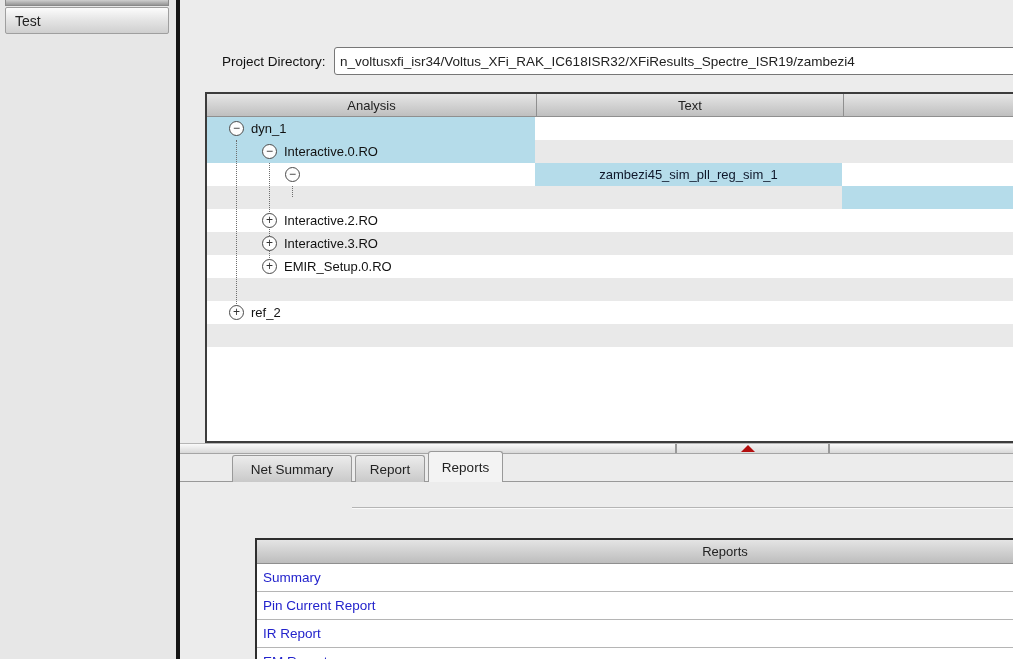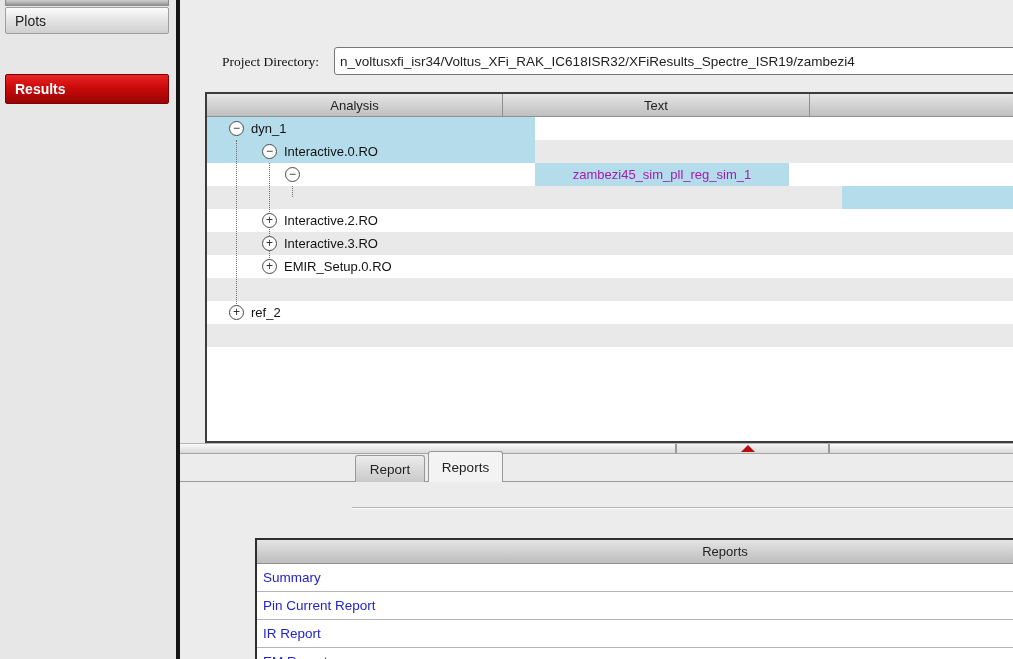--- a/index.html
+++ b/index.html
@@ -16,39 +16,39 @@
     border:1px solid #9f9f9f; border-radius:2px;
     font-size:14px; color:#222; display:flex; align-items:center; padding-left:9px; cursor:default; }
   .side-btn.active { height:30px;
     background:linear-gradient(#ea2424 0%, #c90b0b 45%, #9b0404 100%);
     border-color:#7a0202; color:#fff; font-weight:bold; }
   .divider { position:absolute; left:176px; top:0; width:4px; height:659px; background:#141414; }
 
   
   .main { position:absolute; left:180px; top:0; width:833px; height:659px; background:#ececec; overflow:hidden; }
 
-  .proj-label { position:absolute; left:42px; top:54px; font-size:13.5px; color:#111; white-space:nowrap;font-family:Liberation Serif, serif; }
+  .proj-label { position:absolute; left:42px; top:54px; font-size:13.5px; color:#111; white-space:nowrap; }
   .proj-input { position:absolute; left:154px; top:47px; right:-3px; height:28px;
     background:#fff; border:1px solid #777; border-radius:3px; font-size:13.5px; color:#222;
     display:flex; align-items:center; padding-left:5px; white-space:nowrap; overflow:hidden; }
 
   
   .tree-panel { position:absolute; left:25px; top:92px; right:-3px; height:351px;
     background:#fff; border:2px solid #3c3c3c; border-right:none; overflow:hidden; }
   .tree-header { display:flex; height:23px; }
   .th { background:linear-gradient(#e6e6e6,#bfbfbf); border-right:1px solid #8f8f8f;
     border-bottom:1px solid #8f8f8f; font-size:13px; color:#222;
     display:flex; align-items:center; justify-content:center; }
-  .th.c-analysis { width:296px; } .th.c-test { width:307px; } .th.c-3 { flex:1; border-right:none; }
+  .th.c-analysis { width:330px; } .th.c-test { width:307px; } .th.c-3 { flex:1; border-right:none; }
 
   .tree-row { position:relative; height:23px; display:flex; align-items:center; font-size:13px; color:#111; }
   .tree-row.gray { background:#e9e9e9; }
   .sel { position:absolute; top:0; height:23px; background:#b5dcea; }
   .sel.s-analysis { left:0; width:328px; }
-  .sel.s-test { left:328px; width:254px; display:flex; align-items:center; justify-content:center; font-size:13px; color:#a21caf; }
+  .sel.s-test { left:328px; width:307px; display:flex; align-items:center; justify-content:center; font-size:13px; color:#0f172a; }
   .sel.s-col3 { left:635px; right:0; }
 
   .lvl0 { padding-left:22px; } .lvl1 { padding-left:55px; } .lvl2 { padding-left:78px; }
   .expander { position:relative; z-index:3; width:15px; height:15px; border:1px solid #4a4a4a;
     border-radius:50%; background:#fdfdfd; color:#333; font-size:12px; line-height:12px;
     text-align:center; flex:none; margin-right:7px; cursor:default; }
   .row-label { position:relative; white-space:nowrap; }
 
   .guide { position:absolute; width:0; border-left:1px dotted #6e6e6e; z-index:2; }
   .g0 { left:29px; top:46px; height:172px; }
@@ -84,22 +84,21 @@
     border-bottom:1px solid #8f8f8f; display:flex; align-items:center; justify-content:center;
     font-size:13px; color:#222; }
   .report-row { height:28px; border-bottom:1px solid #b5b5b5; display:flex; align-items:center;
     padding-left:6px; font-size:13.5px; color:#2323cc; background:#fff; cursor:pointer; white-space:nowrap; }
 </style>
 </head>
 <body>
 
 <div class="sidebar">
   <div class="side-strip"></div>
-  <div class="side-btn" style="top:7px">Plots</div>
-  <div class="side-btn active" style="top:74px">Results</div>
+  <div class="side-btn" style="top:7px">Test</div>
 </div>
 <div class="divider"></div>
 
 <div class="main">
 
   <div class="proj-label">Project Directory:</div>
   <div class="proj-input">n_voltusxfi_isr34/Voltus_XFi_RAK_IC618ISR32/XFiResults_Spectre_ISR19/zambezi4</div>
 
   <div class="tree-panel">
     <div class="tree-header">
@@ -171,20 +170,21 @@
     <div class="guide g1"></div>
     <div class="guide g2"></div>
   </div>
 
   <div class="splitter">
     <div class="split-mid"></div>
     <div class="split-tri"></div>
   </div>
 
   <div class="pane-line"></div>
+  <div class="tab t-net">Net Summary</div>
   <div class="tab t-plots">Report</div>
   <div class="tab active">Reports</div>
 
   <div class="section-title">Text Reports</div>
   <div class="section-line"></div>
 
   <div class="reports-table">
     <div class="reports-header">Reports</div>
     <div class="report-row">Summary</div>
     <div class="report-row">Pin Current Report</div>

